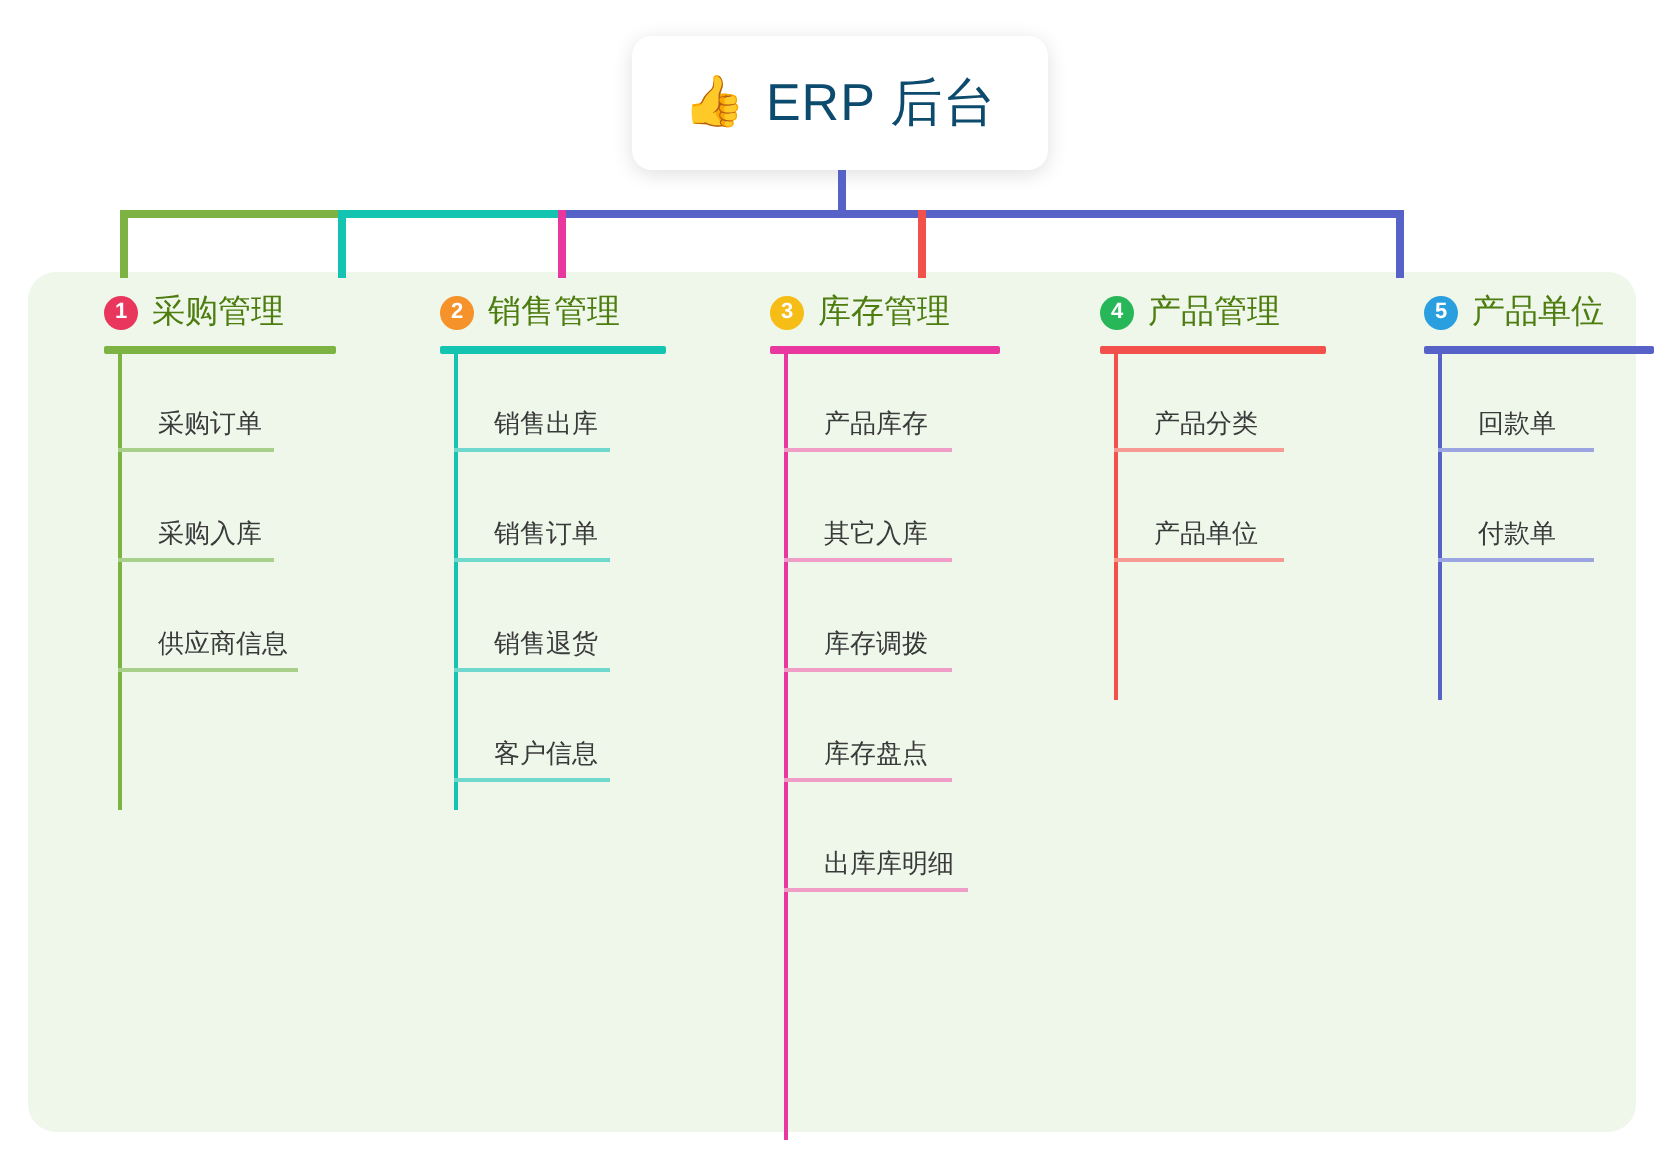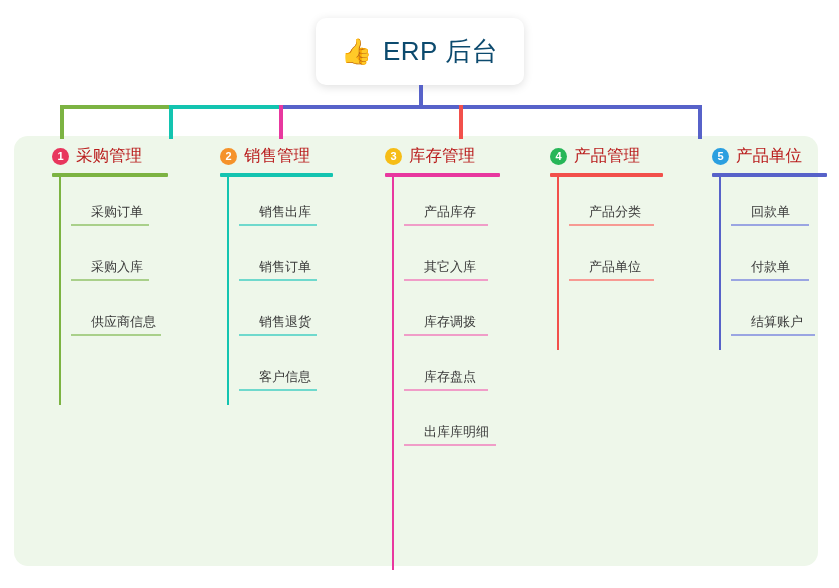--- a/index.html
+++ b/index.html
@@ -98,35 +98,35 @@
     border-radius: 50%;
     color: #ffffff;
     font-size: 11px;
     line-height: 17px;
     text-align: center;
     font-weight: bold;
     flex: 0 0 auto;
   }
   .col-title {
     font-size: 16.5px;
-    color: #b91c1c;
+    color: #4d7c0f;
     white-space: nowrap;
   }
   .head-rule {
     margin-top: 6px;
     margin-left: 22px;
     height: 4px;
     border-radius: 1px;
   }
 
   
   .leaves {
     position: relative;
     margin-left: 29px;
-    padding-left: 12px;
+    padding-left: 0;
   }
   .spine {
     position: absolute;
     left: 0px;
     top: 0px;
     width: 2px;
   }
   .leaf {
     position: relative;
     height: 55px;
@@ -278,19 +278,15 @@
       <div class="leaves">
         <div class="spine" style="background: rgb(87, 98, 201); height: 173px;"></div>
         <div class="leaf">
           <span class="leaf-label">回款单</span>
           <div class="leaf-rule" style="width: 78px; background: rgb(154, 165, 226);"></div>
         </div>
         <div class="leaf">
           <span class="leaf-label">付款单</span>
           <div class="leaf-rule" style="width: 78px; background: rgb(154, 165, 226);"></div>
         </div>
-        <div class="leaf">
-          <span class="leaf-label">结算账户</span>
-          <div class="leaf-rule" style="width: 84px; background: rgb(154, 165, 226);"></div>
-        </div>
       </div>
     </div>
   </div>
 
 </body></html>

